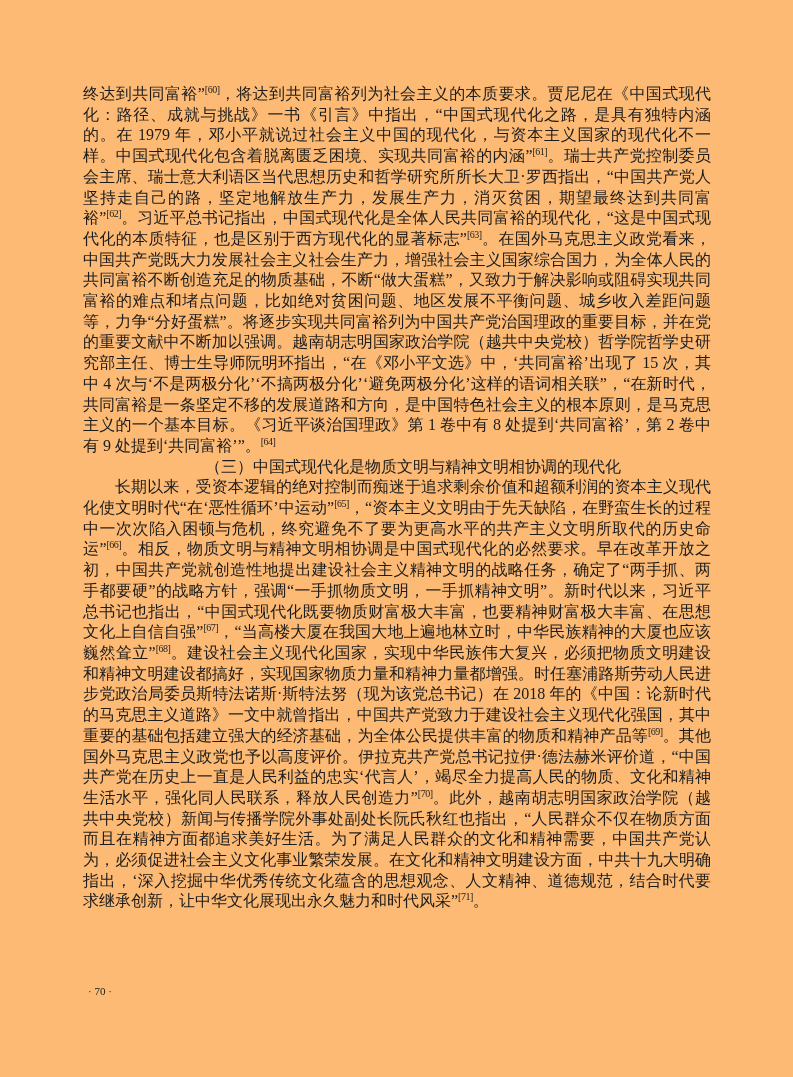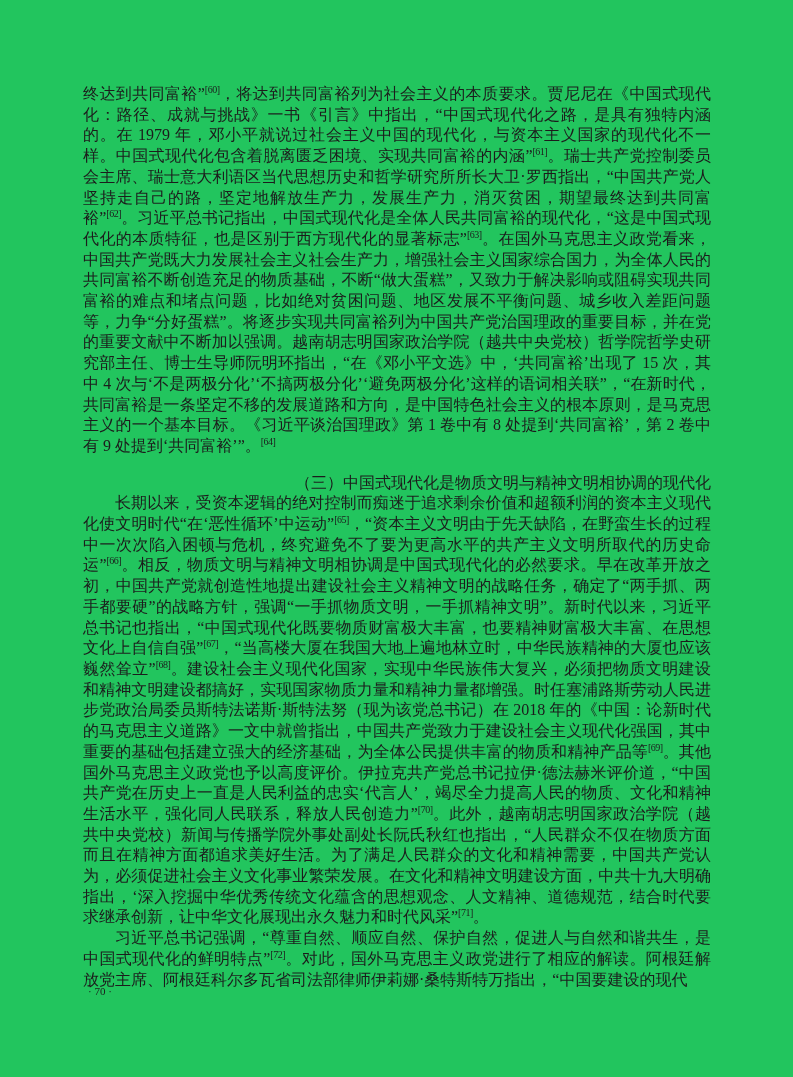--- a/index.html
+++ b/index.html
@@ -14,43 +14,42 @@
     font-family: "Liberation Serif", "DejaVu Serif", serif;
     color: #1c1c1c;
     overflow: hidden;
   }
   .page {
     position: absolute;
     left: 0;
     top: 0;
     width: 793px;
     height: 1077px;
-    background: #22c55e;
+    background: #fdba74;
   }
   .text-block {
     position: absolute;
     left: 83px;
     top: 84px;
     width: 628px;
     font-size: 16px;
     line-height: 20.7px;
     text-align: justify;
     text-justify: inter-ideograph;
     letter-spacing: 0px;
   }
   .para {
     margin: 0;
     padding: 0;
   }
   .para.indent {
     text-indent: 2em;
   }
   .para.heading {
-    text-align: right;
-    margin-top: 16px;
+    text-align: center;
   }
   sup.cite {
     font-size: 10px;
     line-height: 0;
     vertical-align: super;
     letter-spacing: -0.5px;
   }
   .footer {
     position: absolute;
     left: 88px;
@@ -61,16 +60,15 @@
   }
 </style>
 </head>
 <body>
 
 <div class="page">
   <div class="text-block">
       <p class="para">终达到共同富裕”<sup class="cite">[60]</sup>，将达到共同富裕列为社会主义的本质要求。贾尼尼在《中国式现代化：路径、成就与挑战》一书《引言》中指出，“中国式现代化之路，是具有独特内涵的。在 1979 年，邓小平就说过社会主义中国的现代化，与资本主义国家的现代化不一样。中国式现代化包含着脱离匮乏困境、实现共同富裕的内涵”<sup class="cite">[61]</sup>。瑞士共产党控制委员会主席、瑞士意大利语区当代思想历史和哲学研究所所长大卫·罗西指出，“中国共产党人坚持走自己的路，坚定地解放生产力，发展生产力，消灭贫困，期望最终达到共同富裕”<sup class="cite">[62]</sup>。习近平总书记指出，中国式现代化是全体人民共同富裕的现代化，“这是中国式现代化的本质特征，也是区别于西方现代化的显著标志”<sup class="cite">[63]</sup>。在国外马克思主义政党看来，中国共产党既大力发展社会主义社会生产力，增强社会主义国家综合国力，为全体人民的共同富裕不断创造充足的物质基础，不断“做大蛋糕”，又致力于解决影响或阻碍实现共同富裕的难点和堵点问题，比如绝对贫困问题、地区发展不平衡问题、城乡收入差距问题等，力争“分好蛋糕”。将逐步实现共同富裕列为中国共产党治国理政的重要目标，并在党的重要文献中不断加以强调。越南胡志明国家政治学院（越共中央党校）哲学院哲学史研究部主任、博士生导师阮明环指出，“在《邓小平文选》中，‘共同富裕’出现了 15 次，其中 4 次与‘不是两极分化’‘不搞两极分化’‘避免两极分化’这样的语词相关联”，“在新时代，共同富裕是一条坚定不移的发展道路和方向，是中国特色社会主义的根本原则，是马克思主义的一个基本目标。《习近平谈治国理政》第 1 卷中有 8 处提到‘共同富裕’，第 2 卷中有 9 处提到‘共同富裕’”。<sup class="cite">[64]</sup></p>
       <p class="para indent heading">（三）中国式现代化是物质文明与精神文明相协调的现代化</p>
       <p class="para indent">长期以来，受资本逻辑的绝对控制而痴迷于追求剩余价值和超额利润的资本主义现代化使文明时代“在‘恶性循环’中运动”<sup class="cite">[65]</sup>，“资本主义文明由于先天缺陷，在野蛮生长的过程中一次次陷入困顿与危机，终究避免不了要为更高水平的共产主义文明所取代的历史命运”<sup class="cite">[66]</sup>。相反，物质文明与精神文明相协调是中国式现代化的必然要求。早在改革开放之初，中国共产党就创造性地提出建设社会主义精神文明的战略任务，确定了“两手抓、两手都要硬”的战略方针，强调“一手抓物质文明，一手抓精神文明”。新时代以来，习近平总书记也指出，“中国式现代化既要物质财富极大丰富，也要精神财富极大丰富、在思想文化上自信自强”<sup class="cite">[67]</sup>，“当高楼大厦在我国大地上遍地林立时，中华民族精神的大厦也应该巍然耸立”<sup class="cite">[68]</sup>。建设社会主义现代化国家，实现中华民族伟大复兴，必须把物质文明建设和精神文明建设都搞好，实现国家物质力量和精神力量都增强。时任塞浦路斯劳动人民进步党政治局委员斯特法诺斯·斯特法努（现为该党总书记）在 2018 年的《中国：论新时代的马克思主义道路》一文中就曾指出，中国共产党致力于建设社会主义现代化强国，其中重要的基础包括建立强大的经济基础，为全体公民提供丰富的物质和精神产品等<sup class="cite">[69]</sup>。其他国外马克思主义政党也予以高度评价。伊拉克共产党总书记拉伊·德法赫米评价道，“中国共产党在历史上一直是人民利益的忠实‘代言人’，竭尽全力提高人民的物质、文化和精神生活水平，强化同人民联系，释放人民创造力”<sup class="cite">[70]</sup>。此外，越南胡志明国家政治学院（越共中央党校）新闻与传播学院外事处副处长阮氏秋红也指出，“人民群众不仅在物质方面而且在精神方面都追求美好生活。为了满足人民群众的文化和精神需要，中国共产党认为，必须促进社会主义文化事业繁荣发展。在文化和精神文明建设方面，中共十九大明确指出，‘深入挖掘中华优秀传统文化蕴含的思想观念、人文精神、道德规范，结合时代要求继承创新，让中华文化展现出永久魅力和时代风采”<sup class="cite">[71]</sup>。</p>
-      <p class="para indent">习近平总书记强调，“尊重自然、顺应自然、保护自然，促进人与自然和谐共生，是中国式现代化的鲜明特点”<sup class="cite">[72]</sup>。对此，国外马克思主义政党进行了相应的解读。阿根廷解放党主席、阿根廷科尔多瓦省司法部律师伊莉娜·桑特斯特万指出，“中国要建设的现代</p>
     </div>
   <div class="footer">· 70 ·</div>
 </div>
 
 </body></html>

